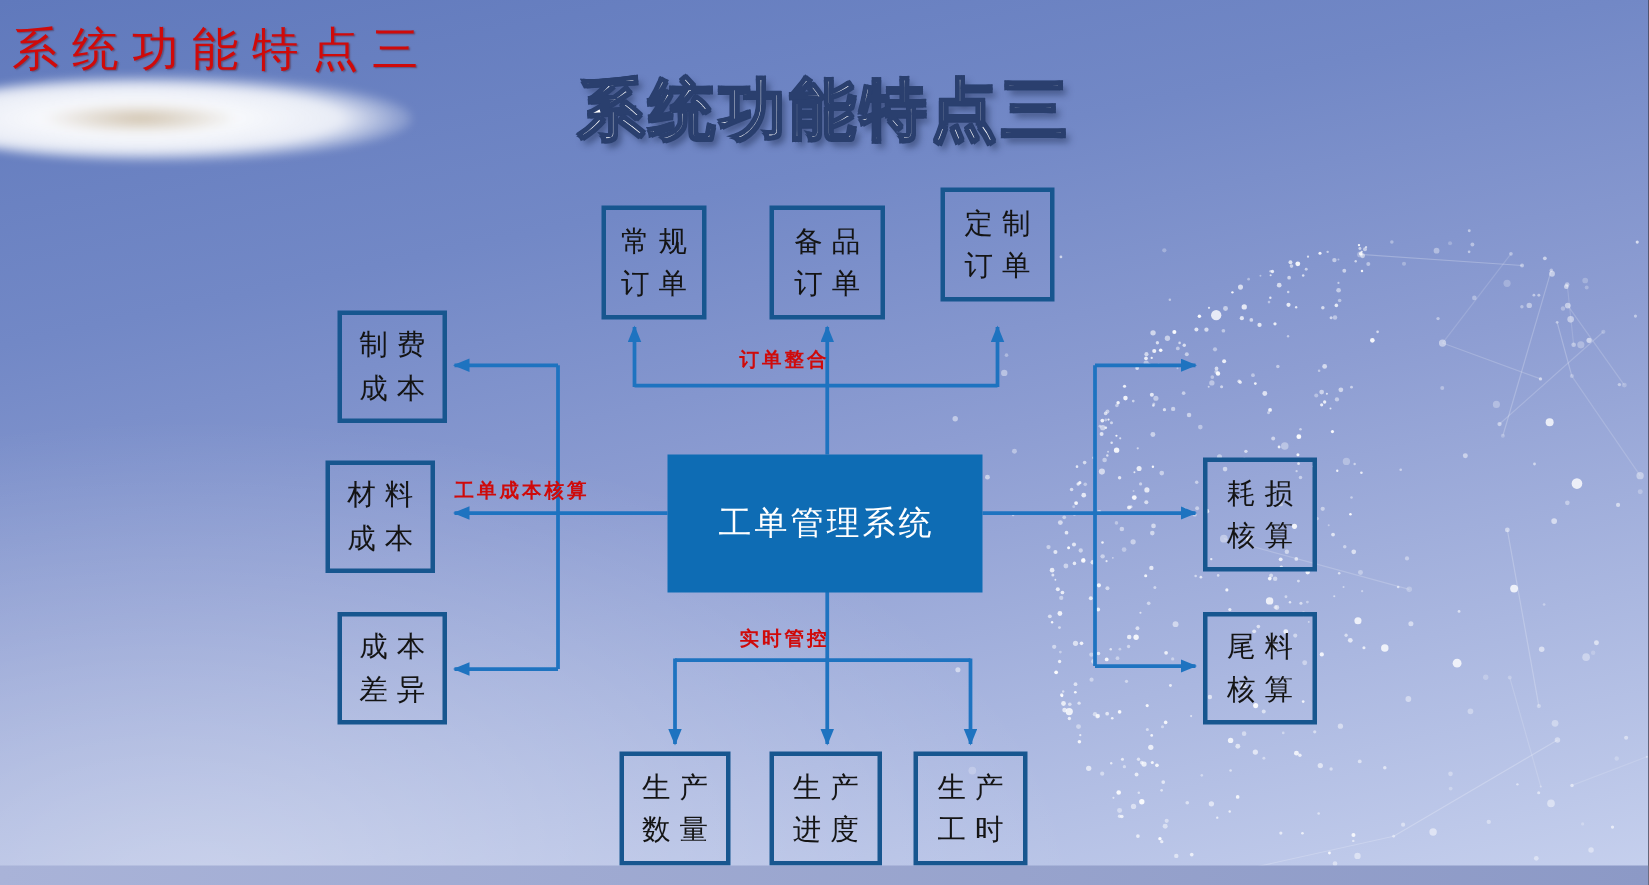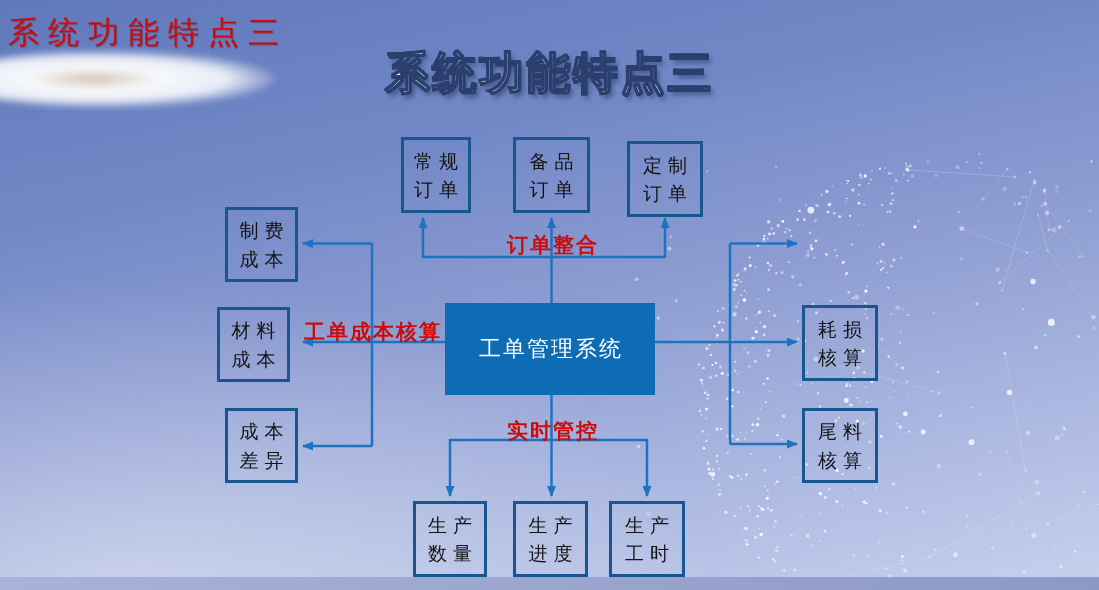--- a/index.html
+++ b/index.html
@@ -48,22 +48,22 @@
     display:flex;flex-direction:column;align-items:center;justify-content:center;
     text-align:center;color:#141414;font-size:19px;line-height:1.48;
   }
   .node span{letter-spacing:6px;margin-right:-6px;display:block;}
   .center-node{
     background:var(--center-fill);border:none;color:#ffffff;
     font-family:"Liberation Sans", sans-serif;font-size:22px;
   }
   .center-node span{letter-spacing:2px;margin-right:-2px;}
   .flow-label{
-    position:absolute;color:var(--accent-red);font-weight:bold;font-size:21px;
-    letter-spacing:2px;white-space:nowrap;text-align:center;
+    position:absolute;color:var(--accent-red);font-weight:bold;font-size:13px;
+    letter-spacing:2px;white-space:nowrap;text-align:left;
   }
   .connector-line{stroke:var(--connector-color);stroke-width:2.5;fill:none;}
   #arrowhead path{fill:var(--connector-color);}
 </style>
 </head>
 <body>
 
 <div class="stage">
 
   <svg id="globe" width="1099" height="590" viewBox="0 0 1099 590">
@@ -627,21 +627,21 @@
   <div class="title">系统功能特点三</div>
 
   <div class="node" style="left:401px;top:137px;width:70px;height:76px">
     <span>常规</span>
     <span>订单</span>
   </div>
   <div class="node" style="left:513px;top:137px;width:77px;height:76px">
     <span>备品</span>
     <span>订单</span>
   </div>
-  <div class="node" style="left:627px;top:141px;width:76px;height:76px">
+  <div class="node" style="left:627px;top:125px;width:76px;height:76px">
     <span>定制</span>
     <span>订单</span>
   </div>
 
   <div class="node" style="left:225px;top:207px;width:73px;height:75px">
     <span>制费</span>
     <span>成本</span>
   </div>
   <div class="node" style="left:217px;top:307px;width:73px;height:75px">
     <span>材料</span>

